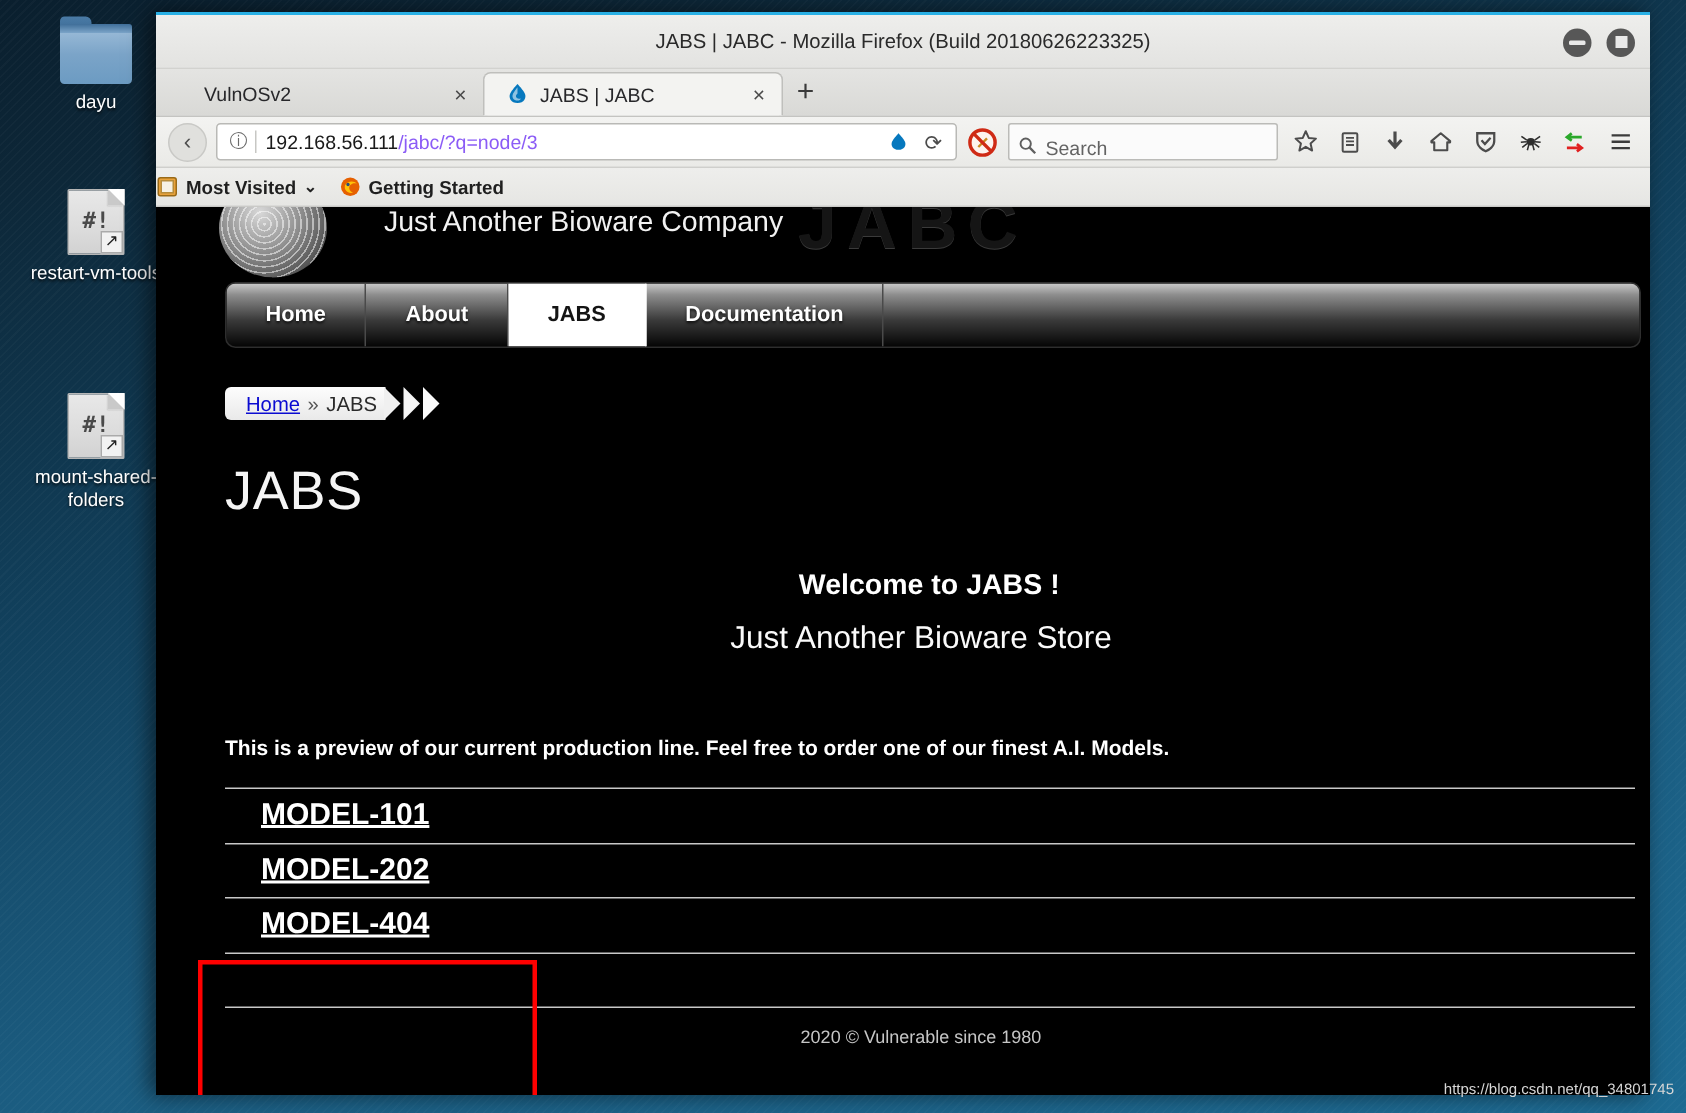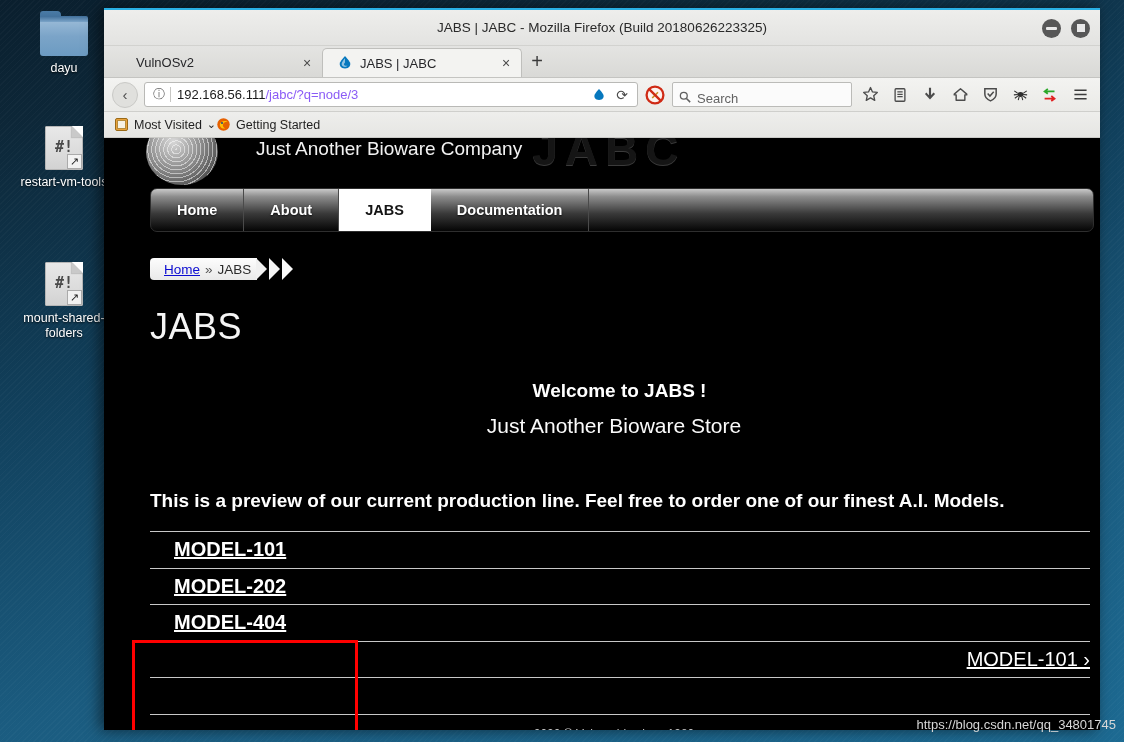--- a/index.html
+++ b/index.html
@@ -307,24 +307,25 @@
     color: #4c4c4c;
   }
   #menu-btn { font-size: 16px; letter-spacing: 0; color: #3b3b3b; }
 
   
   #bookmarkbar {
     height: 26px;
     background: linear-gradient(180deg,#eeeeec,#e6e6e3);
     display: flex;
     align-items: center;
-    padding-left: 10px;
+    gap: 14px;
     border-bottom: 1px solid #cacac7;
     font-size: 12.5px;
     color: #1f1f1f;
+    font-weight: bold;
   }
   .bm-item { display: flex; align-items: center; gap: 5px; cursor: pointer; }
   .bm-ico { width: 15px; height: 15px; flex: 0 0 15px; }
 
   
   #viewport {
     position: relative;
     height: 594px;
     background: #000000;
     overflow: hidden;
@@ -451,21 +452,21 @@
   }
   #welcome-h3 {
     text-align: center;
     font-size: 21px;
     font-weight: normal;
     color: #fafafa;
     margin-top: 12px;
   }
   #intro-p {
     margin: 52px 0 0 46px;
-    font-size: 19px;
+    font-size: 14px;
     font-weight: bold;
     color: #ffffff;
   }
 
   
   #model-table {
     margin: 19px 30px 0 46px;
     border-collapse: collapse;
     width: 940px;
   }
@@ -506,21 +507,21 @@
     border: 3px solid #ff0000;
     z-index: 10;
     pointer-events: none;
   }
 
   
   #watermark {
     position: absolute;
     right: 8px;
     bottom: 10px;
-    font-size: 13px;
+    font-size: 10px;
     color: #d7d7d7;
     z-index: 12;
   }
 </style>
 </head>
 <body>
 
 <div id="desktop">
 
   <div id="desktop-icons">
@@ -734,25 +735,20 @@
           <tr>
             <td>
               <a>MODEL-202</a>
             </td>
           </tr>
           <tr>
             <td>
               <a>MODEL-404</a>
             </td>
           </tr>
-          <tr>
-            <td class="rightcell">
-              <a class="pager-link">MODEL-101 ›</a>
-            </td>
-          </tr>
           <tr class="last">
             <td>&nbsp;</td>
           </tr>
         </tbody>
           </table>
 
         <div id="footer-line">2020 © Vulnerable since 1980</div>
       </div>
 
       <div id="red-box"></div>

